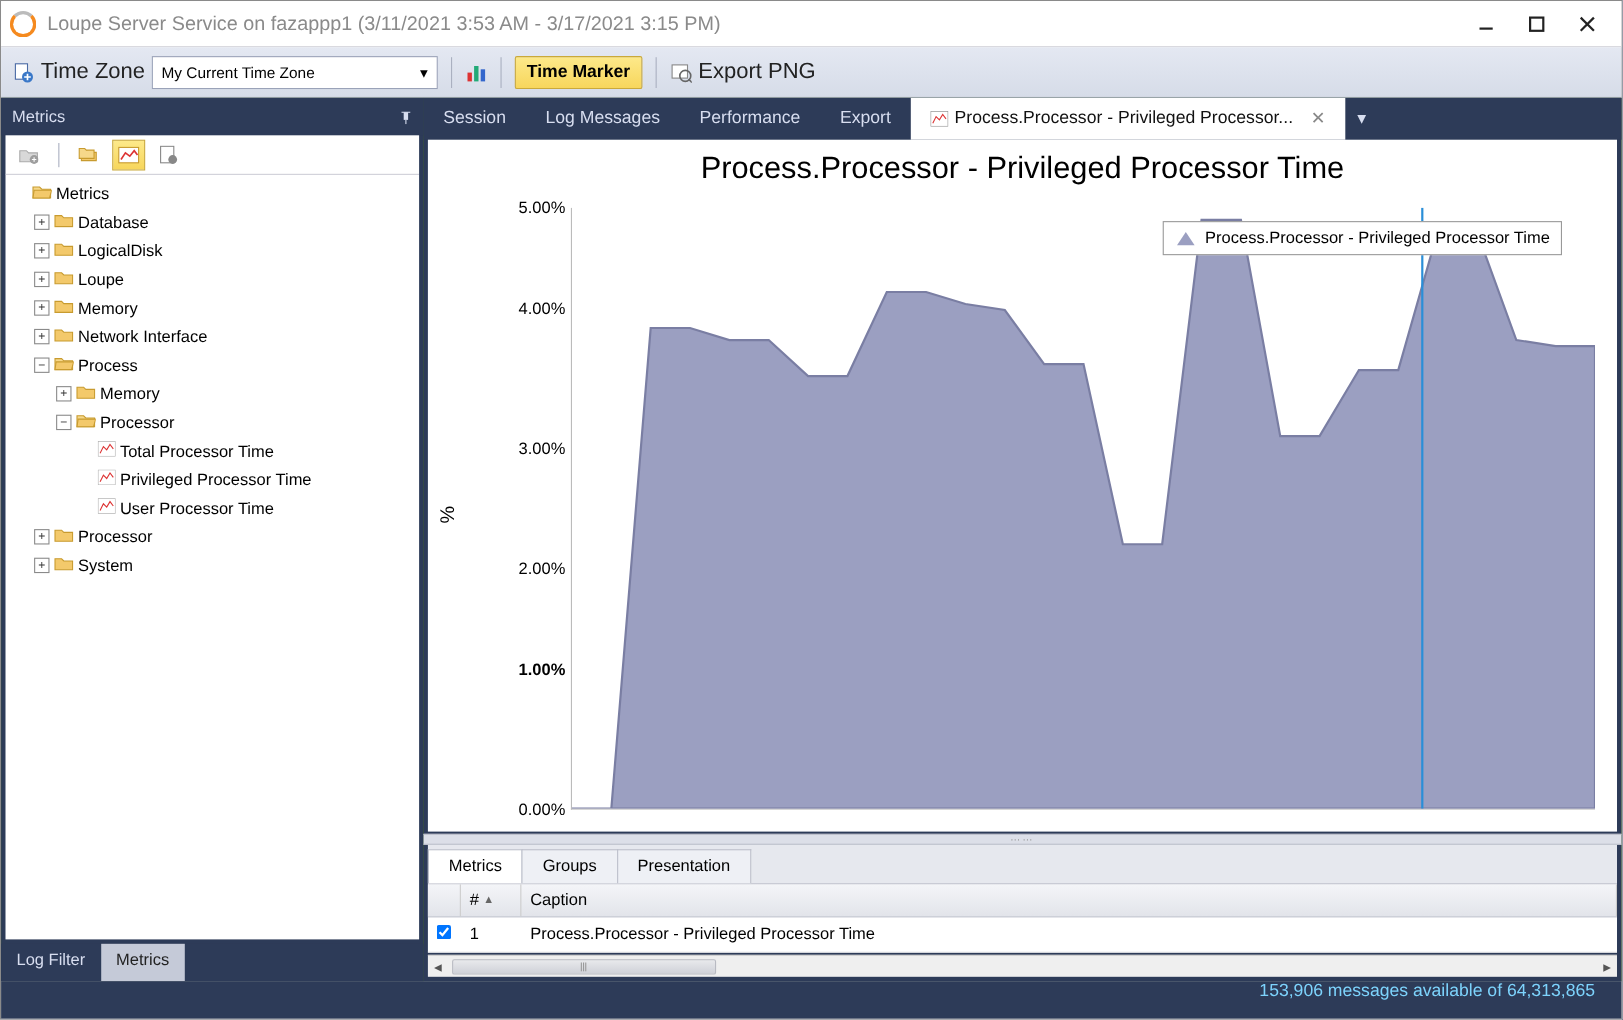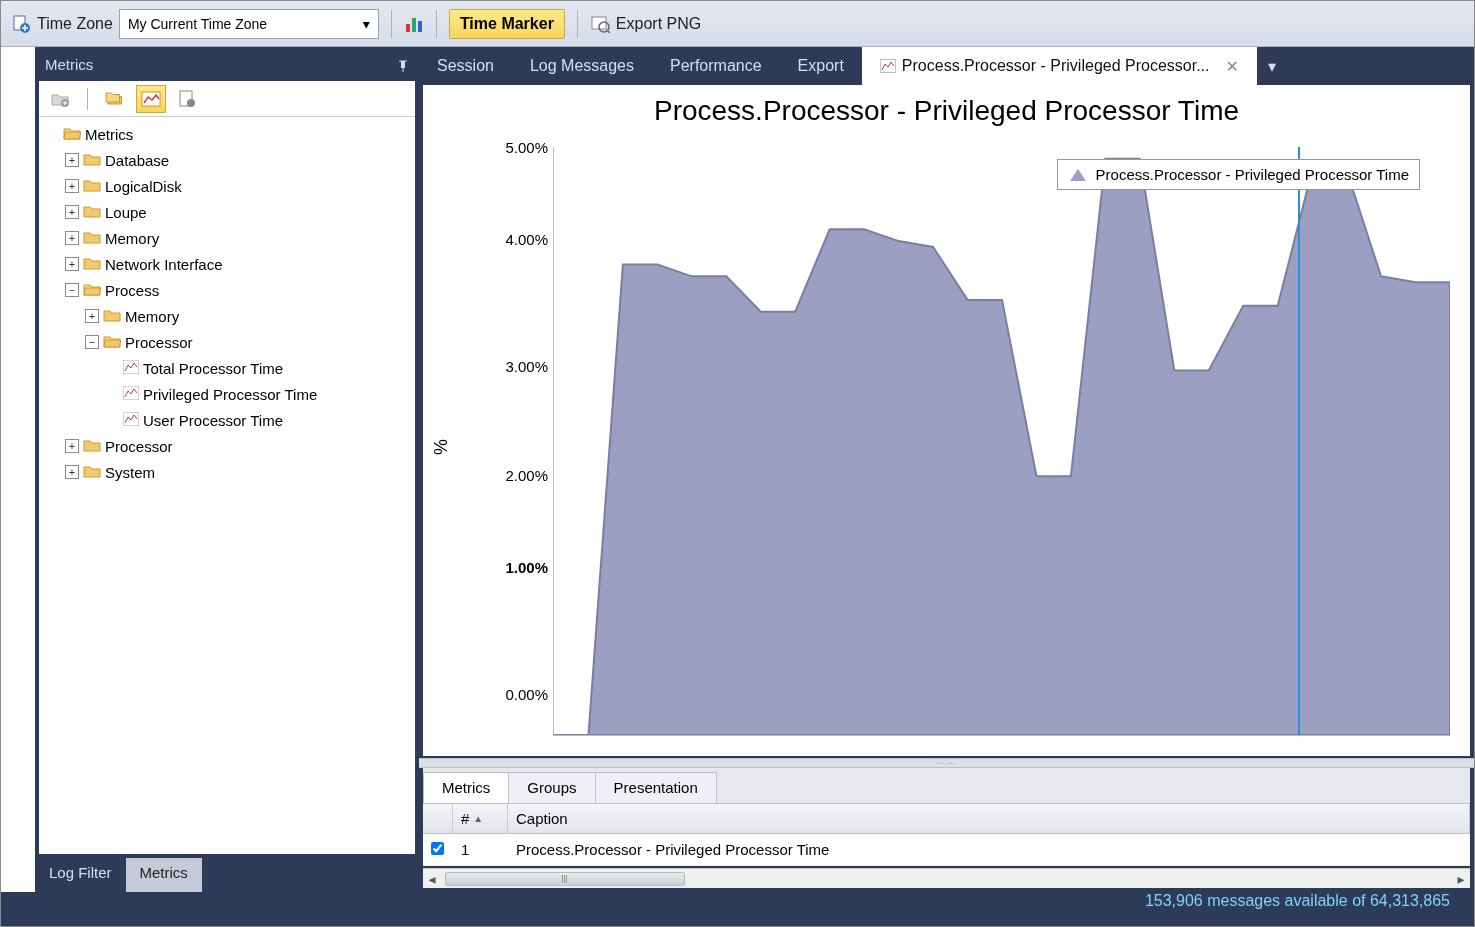--- a/index.html
+++ b/index.html
@@ -4,25 +4,25 @@
 <style>
 * { box-sizing: border-box; margin: 0; padding: 0; }
 body { font-family: "Segoe UI", Tahoma, sans-serif; font-size: 14px; background: #c5c8d4; overflow: hidden; }
 .window { width: 1475px; height: 927px; background: #fff; border: 1px solid #8a8a8a; display: flex; flex-direction: column; }
 .titlebar { height: 42px; display: flex; align-items: center; padding: 0 8px; background: #fff; border-bottom: 1px solid #d0d0d8; }
 .titlebar .app-icon { width: 24px; height: 24px; border: 3px solid #f58a1f; border-radius: 50%; border-top-color: #bbb; margin-right: 10px; }
 .titlebar .title { color: #8a8a8a; font-size: 18px; flex: 1; }
 .titlebar .win-btn { width: 46px; height: 32px; display: flex; align-items: center; justify-content: center; color: #333; font-size: 18px; cursor: pointer; }
 .toolbar { height: 46px; background: linear-gradient(#e4e8f2, #d6dce8); border-bottom: 1px solid #aab0c0; display: flex; align-items: center; padding: 0 10px; gap: 6px; }
 .toolbar .ico { width: 20px; height: 20px; display: inline-flex; align-items: center; justify-content: center; }
-.toolbar .label { font-size: 16px; color: #222; }
+.toolbar .label { font-size: 20px; color: #222; }
 .tz-select { height: 30px; width: 260px; border: 1px solid #9aa2b8; background: #fff; display: flex; align-items: center; padding: 0 8px; justify-content: space-between; cursor: pointer; }
 .div { width: 1px; height: 28px; background: #aab0c0; margin: 0 6px; }
 .time-marker { height: 30px; padding: 0 10px; background: linear-gradient(#fde98a, #f7d65c); border: 1px solid #caa93a; border-radius: 2px; display: flex; align-items: center; font-size: 16px; cursor: pointer; font-weight: bold; }
-.body { flex: 1; display: flex; background: #4d7c0f; min-height: 0; margin-left: 34px; }
+.body { flex: 1; display: flex; background: #4d7c0f; min-height: 0; }
 .sidebar { width: 384px; display: flex; flex-direction: column; background: #2d3b58; }
 .panel-hdr { height: 34px; background: #2d3b58; color: #d8def0; display: flex; align-items: center; padding: 0 10px; font-size: 15px; justify-content: space-between; }
 .pin { width: 12px; height: 12px; color: #d8def0; }
 .tree-wrap { flex: 1; background: #fff; margin: 0 4px 4px 4px; overflow: auto; }
 .tree-tb { height: 36px; border-bottom: 1px solid #cfcfd8; display: flex; align-items: center; gap: 6px; padding: 0 6px; }
 .tree-tb .btn { width: 30px; height: 28px; border: 1px solid transparent; display: flex; align-items: center; justify-content: center; cursor: pointer; }
 .tree-tb .active { background: linear-gradient(#fde98a, #f7d65c); border: 1px solid #caa93a; }
 .tree { padding: 4px 6px; font-size: 15px; }
 .tree-node { display: flex; align-items: center; height: 26px; gap: 4px; cursor: pointer; }
 .exp { width: 14px; height: 14px; border: 1px solid #8a8a8a; display: flex; align-items: center; justify-content: center; font-size: 11px; line-height: 1; background: #fff; color: #333; cursor: pointer; }
@@ -60,20 +60,40 @@
 .hscroll .thumb { width: 240px; height: 14px; background: linear-gradient(#e8e9ec,#cfd1d8); border:1px solid #b8bac2; border-radius:2px; margin-left: 4px; position:relative;}
 .statusbar { height: 34px; background: #2d3b58; color: #7dd3fc; display: flex; align-items: flex-start; justify-content: flex-end; padding: 0 24px; font-size: 16px; }
 svg.area-path { position: absolute; left:0; top:0; width:100%; height:100%; }
 .sort-arr { font-size: 10px; color: #666; }
 </style>
 </head>
 <body>
 
 <div class="window">
 
+  <div class="titlebar">
+    <div class="app-icon"></div>
+    <div class="title">Loupe Server Service on fazappp1 (3/11/2021 3:53 AM - 3/17/2021 3:15 PM)</div>
+    <div class="win-btn">
+        <svg width="16" height="16">
+          <rect x="2" y="11" width="12" height="2" fill="#222"></rect>
+        </svg>
+      </div>
+    <div class="win-btn">
+        <svg width="16" height="16">
+          <rect x="2" y="2" width="12" height="12" fill="none" stroke="#222" stroke-width="2"></rect>
+        </svg>
+      </div>
+    <div class="win-btn">
+        <svg width="16" height="16">
+          <line x1="2" y1="2" x2="14" y2="14" stroke="#222" stroke-width="2"></line>
+          <line x1="14" y1="2" x2="2" y2="14" stroke="#222" stroke-width="2"></line>
+        </svg>
+      </div>
+  </div>
 
   <div class="toolbar">
     <span class="ico">
         <svg width="20" height="20">
           <rect x="3" y="2" width="11" height="14" fill="#fff" stroke="#4a6aa5"></rect>
           <circle cx="14" cy="14" r="5" fill="#3a78c8"></circle>
           <line x1="14" y1="11" x2="14" y2="17" stroke="#fff" stroke-width="1.5"></line>
           <line x1="11" y1="14" x2="17" y2="14" stroke="#fff" stroke-width="1.5"></line>
         </svg>
       </span>

